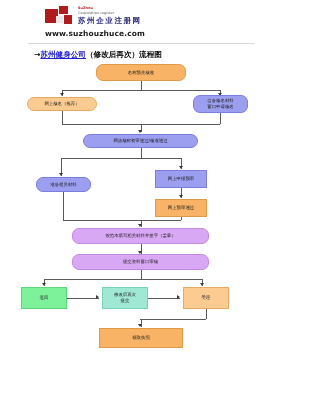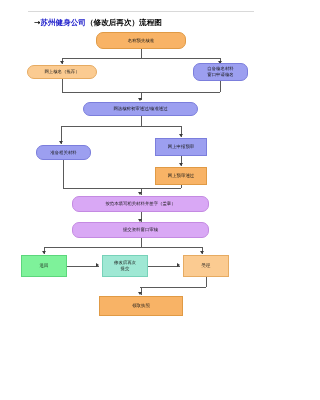--- a/index.html
+++ b/index.html
@@ -30,21 +30,21 @@
     font-size:7.5px;color:#1a1a1a;font-weight:bold;letter-spacing:.1px;
   }
   .hrule{
     margin:5px 28px 0 28px;height:1px;background:#d9d9d9;
   }
   .doc-title{
     margin:6px 0 0 34px;font-size:7.6px;color:#000;font-weight:bold;
     white-space:nowrap;
   }
   .doc-title .arrow{color:#000;}
-  .doc-title .blue{color:#2222cc;}
+  .doc-title .blue{color:#2222cc;text-decoration:underline;}
 
   
   #flow{position:relative;width:282px;height:310px;}
   .node{
     position:absolute;box-sizing:border-box;
     display:flex;align-items:center;justify-content:center;
     text-align:center;color:#1a1a1a;
     font-size:4.4px;line-height:1.35;
     padding:1px 2px;
     font-family:"DejaVu Sans","Liberation Sans",sans-serif;
@@ -74,21 +74,35 @@
     border-top:2.6px solid transparent;
     border-bottom:2.6px solid transparent;
     border-right:0;
   }
 </style>
 </head>
 <body>
 
 <div id="header">
 
-
+  <div class="logo-row">
+    <div class="logo-mark">
+      <span class="sq s1"></span>
+      <span class="sq s2"></span>
+      <span class="sq s3"></span>
+      <span class="sq s4"></span>
+    </div>
+    <div class="logo-text">
+      <span class="logo-en1">SuZhou</span>
+      <span class="logo-en2">Corporation register</span>
+      <span class="logo-cn">苏州企业注册网</span>
+    </div>
+  </div>
+
+  <div class="logo-url">www.suzhouzhuce.com</div>
 
   <div class="hrule"></div>
 
   <div class="doc-title">
     <span class="arrow">→</span><span class="blue">苏州健身公司</span><span>（修改后再次）流程图</span>
   </div>
 </div>
 
 <div id="flow">
 

